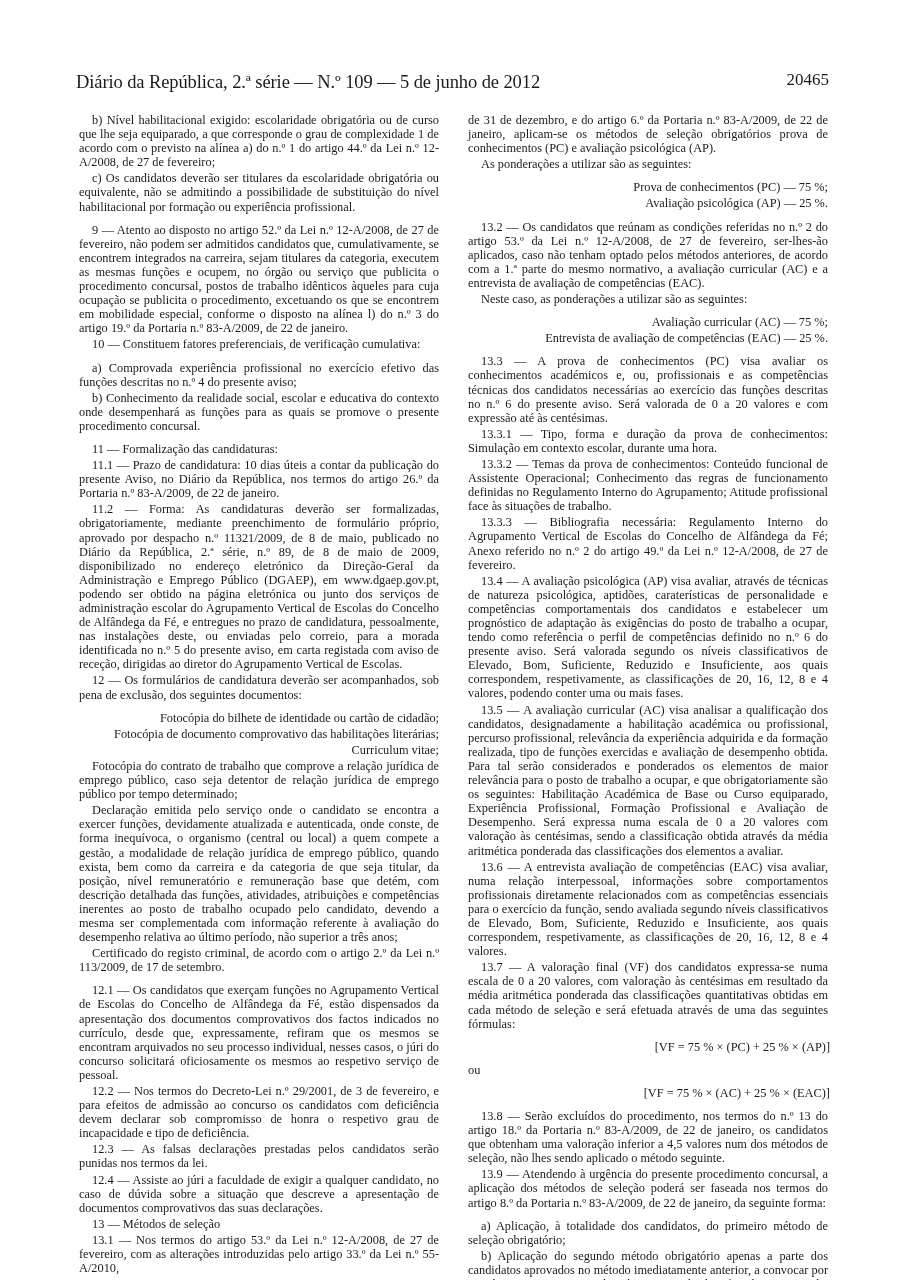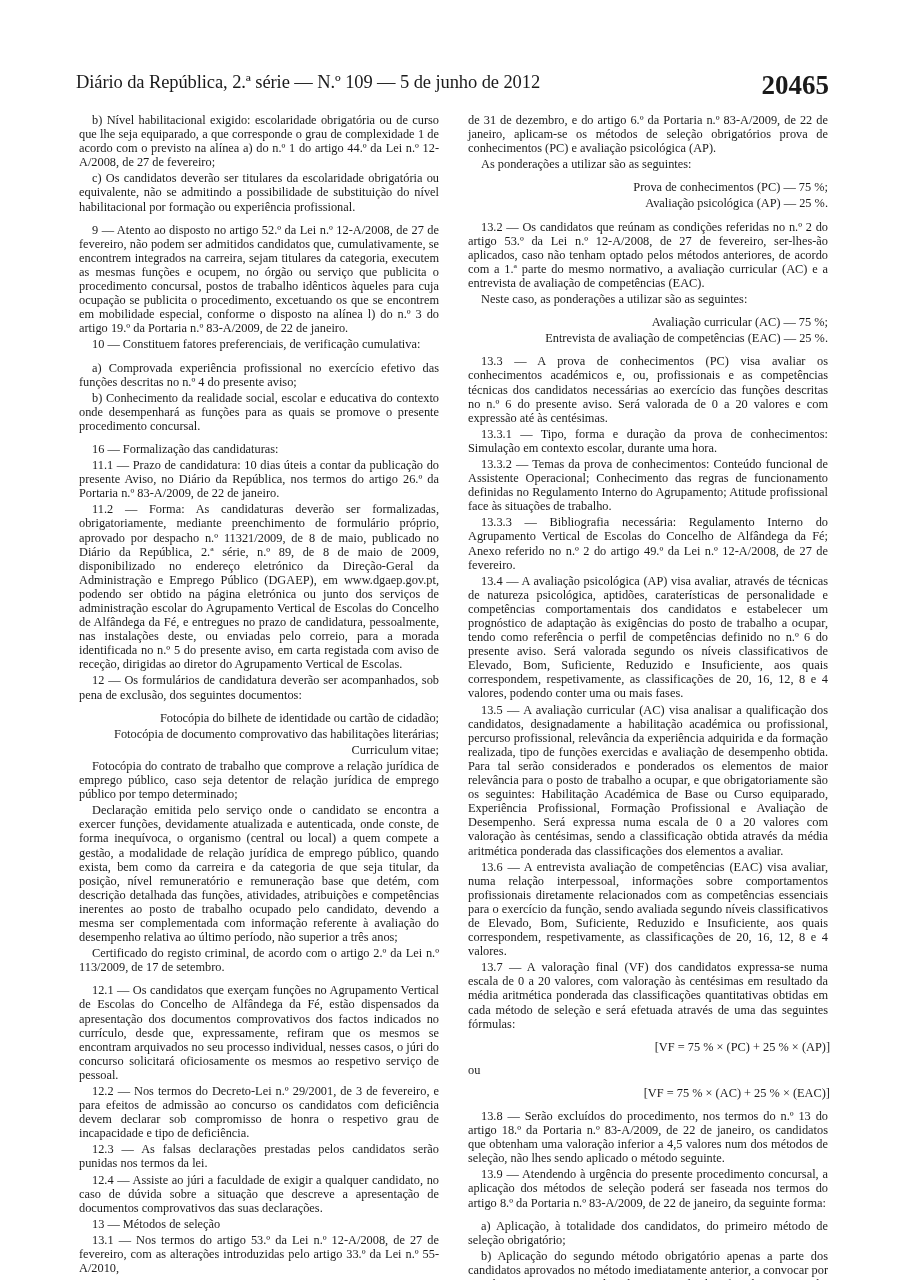--- a/index.html
+++ b/index.html
@@ -10,21 +10,21 @@
   }
   .header {
     position: absolute; left: 76px; top: 72px; width: 753px; height: 28px;
   }
   .header .title {
     position: absolute; left: 0; top: 0;
     font-size: 18.5px; letter-spacing: -0.1px;
   }
   .header .pagenum {
     position: absolute; right: 0; top: -2px;
-    font-weight: bold; font-size: 27px;
+    font-weight: normal; font-size: 17px;
   }
   .col {
     position: absolute; top: 111px; width: 364px;
     font-size: 12.35px; line-height: 14.1px;
     text-align: justify;
   }
   .col.left { left: 77px; }
   .col.right { left: 466px; }
   .col p { margin: 2px; text-indent: 13px; }
   .col p.noindent { text-indent: 0; }
@@ -41,21 +41,21 @@
   <span class="pagenum">20465</span>
 </div>
 
 <div class="col left">
   <p>b) Nível habilitacional exigido: escolaridade obrigatória ou de curso que lhe seja equiparado, a que corresponde o grau de complexidade 1 de acordo com o previsto na alínea a) do n.º 1 do artigo 44.º da Lei n.º 12-A/2008, de 27 de fevereiro;</p>
   <p>c) Os candidatos deverão ser titulares da escolaridade obrigatória ou equivalente, não se admitindo a possibilidade de substituição do nível habilitacional por formação ou experiência profissional.</p>
   <p class="gap">9 — Atento ao disposto no artigo 52.º da Lei n.º 12-A/2008, de 27 de fevereiro, não podem ser admitidos candidatos que, cumulativamente, se encontrem integrados na carreira, sejam titulares da categoria, executem as mesmas funções e ocupem, no órgão ou serviço que publicita o procedimento concursal, postos de trabalho idênticos àqueles para cuja ocupação se publicita o procedimento, excetuando os que se encontrem em mobilidade especial, conforme o disposto na alínea l) do n.º 3 do artigo 19.º da Portaria n.º 83-A/2009, de 22 de janeiro.</p>
   <p>10 — Constituem fatores preferenciais, de verificação cumulativa:</p>
   <p class="gap">a) Comprovada experiência profissional no exercício efetivo das funções descritas no n.º 4 do presente aviso;</p>
   <p>b) Conhecimento da realidade social, escolar e educativa do contexto onde desempenhará as funções para as quais se promove o presente procedimento concursal.</p>
-  <p class="gap">16 — Formalização das candidaturas:</p>
+  <p class="gap">11 — Formalização das candidaturas:</p>
   <p>11.1 — Prazo de candidatura: 10 dias úteis a contar da publicação do presente Aviso, no Diário da República, nos termos do artigo 26.º da Portaria n.º 83-A/2009, de 22 de janeiro.</p>
   <p>11.2 — Forma: As candidaturas deverão ser formalizadas, obrigatoriamente, mediante preenchimento de formulário próprio, aprovado por despacho n.º 11321/2009, de 8 de maio, publicado no Diário da República, 2.ª série, n.º 89, de 8 de maio de 2009, disponibilizado no endereço eletrónico da Direção-Geral da Administração e Emprego Público (DGAEP), em www.dgaep.gov.pt, podendo ser obtido na página eletrónica ou junto dos serviços de administração escolar do Agrupamento Vertical de Escolas do Concelho de Alfândega da Fé, e entregues no prazo de candidatura, pessoalmente, nas instalações deste, ou enviadas pelo correio, para a morada identificada no n.º 5 do presente aviso, em carta registada com aviso de receção, dirigidas ao diretor do Agrupamento Vertical de Escolas.</p>
   <p class="gapb">12 — Os formulários de candidatura deverão ser acompanhados, sob pena de exclusão, dos seguintes documentos:</p>
   <p class="list">Fotocópia do bilhete de identidade ou cartão de cidadão;</p>
   <p class="list">Fotocópia de documento comprovativo das habilitações literárias;</p>
   <p class="list" style="">Curriculum vitae;</p>
   <p>Fotocópia do contrato de trabalho que comprove a relação jurídica de emprego público, caso seja detentor de relação jurídica de emprego público por tempo determinado;</p>
   <p>Declaração emitida pelo serviço onde o candidato se encontra a exercer funções, devidamente atualizada e autenticada, onde conste, de forma inequívoca, o organismo (central ou local) a quem compete a gestão, a modalidade de relação jurídica de emprego público, quando exista, bem como da carreira e da categoria de que seja titular, da posição, nível remuneratório e remuneração base que detém, com descrição detalhada das funções, atividades, atribuições e competências inerentes ao posto de trabalho ocupado pelo candidato, devendo a mesma ser complementada com informação referente à avaliação do desempenho relativa ao último período, não superior a três anos;</p>
   <p>Certificado do registo criminal, de acordo com o artigo 2.º da Lei n.º 113/2009, de 17 de setembro.</p>
   <p class="gap">12.1 — Os candidatos que exerçam funções no Agrupamento Vertical de Escolas do Concelho de Alfândega da Fé, estão dispensados da apresentação dos documentos comprovativos dos factos indicados no currículo, desde que, expressamente, refiram que os mesmos se encontram arquivados no seu processo individual, nesses casos, o júri do concurso solicitará oficiosamente os mesmos ao respetivo serviço de pessoal.</p>

